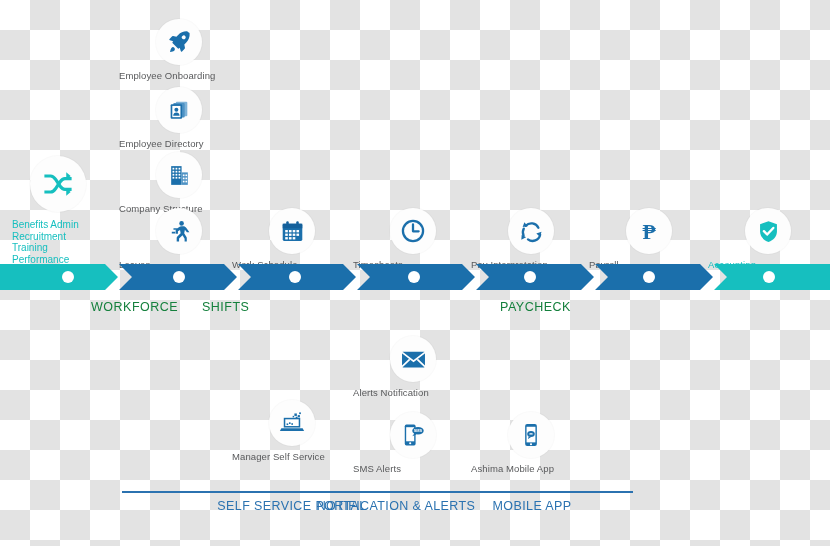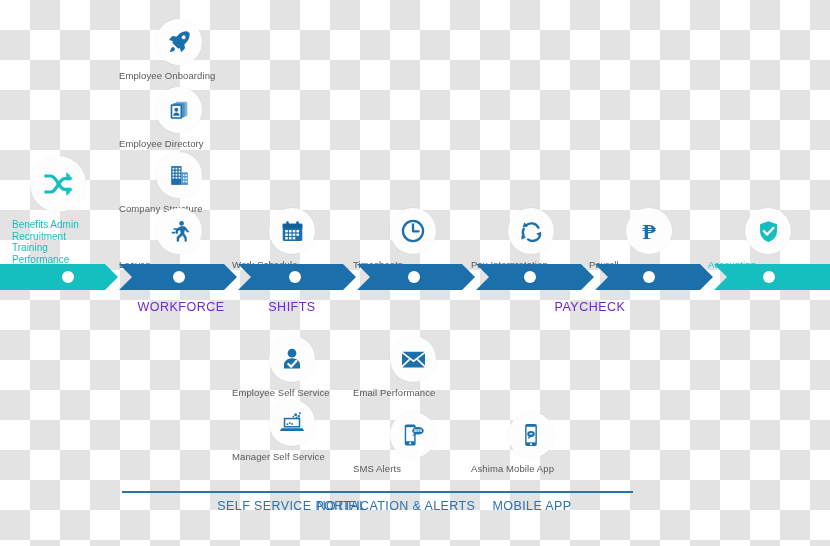--- a/index.html
+++ b/index.html
@@ -56,23 +56,23 @@
     clip-path:polygon(0 0, calc(100% - 13px) 0, 100% 50%, calc(100% - 13px) 100%, 0 100%, 13px 50%);
   }
   .seg .dot{
     position:absolute;top:50%;left:50%;
     width:12px;height:12px;border-radius:50%;
     background:#ffffff;transform:translate(-50%,-50%);
   }
 
   
   .glabel{
-    position:absolute;text-align:center;width:180px;
+    position:absolute;text-align:left;width:180px;
     font-size:12.5px;letter-spacing:.5px;
-    color:#6d28d9;
+    color:#15803d;
   }
 
   
   #divider{position:absolute;left:122px;top:491px;width:511px;height:2px;background:#2b72b0;}
   .blabel{
     position:absolute;text-align:center;width:160px;
     font-size:12.5px;line-height:15px;letter-spacing:.4px;
     color:#2b72b0;
   }
 </style>
@@ -282,44 +282,32 @@
     <div class="seg" style="left:714px;width:130px;">
       <div class="body" style="background:#16bfbf;"></div>
       <div class="dot" style="left:42%;"></div>
     </div>
   </div>
 
   <div class="glabel" style="left:91px;top:300px;">WORKFORCE</div>
   <div class="glabel" style="left:202px;top:300px;">SHIFTS</div>
   <div class="glabel" style="left:500px;top:300px;">PAYCHECK</div>
 
-  <div class="node" style="left:232px;top:336px;">
-    <div class="circle">
-      <span>
-        <svg width="26" height="26" viewBox="0 0 24 24" fill="#1b6fab">
-          <circle cx="12" cy="6.6" r="4"></circle>
-          <path d="M12 11.4c-4.1 0-7.4 2.7-7.4 6.1v3.3h14.8v-3.3c0-3.4-3.3-6.1-7.4-6.1z"></path>
-          <path d="M8.6 16.6 11.2 19.2 16 13.8" fill="none" stroke="#ffffff" stroke-width="2.1" stroke-linecap="round" stroke-linejoin="round"></path>
-        </svg>
-      </span>
-    </div>
-    <div class="cap">Employee Self Service</div>
-  </div>
 
   <div class="node" style="left:353px;top:336px;">
     <div class="circle">
       <span>
         <svg width="27" height="27" viewBox="0 0 24 24">
           <rect x="1.8" y="5" width="20.4" height="14" rx="1" fill="#1b6fab"></rect>
           <path d="M1.8 5.6 12 13.4 22.2 5.6" fill="none" stroke="#ffffff" stroke-width="1.5"></path>
           <path d="M1.8 18.4 8.6 11.8M22.2 18.4 15.4 11.8" fill="none" stroke="#ffffff" stroke-width="1.5"></path>
         </svg>
       </span>
     </div>
-    <div class="cap">Email Performance</div>
+    <div class="cap">Alerts Notification</div>
   </div>
 
   <div class="node" style="left:232px;top:400px;">
     <div class="circle">
       <span>
         <svg width="26" height="26" viewBox="0 0 24 24">
           <path d="M4.4 7.2h15.2v9H4.4z" fill="#1b6fab"></path>
           <path d="M2.2 16.8h19.6l1.4 2.6H.8z" fill="#1b6fab"></path>
           <rect x="5.8" y="8.6" width="12.4" height="6.2" fill="#ffffff"></rect>
           <g fill="#1b6fab">

